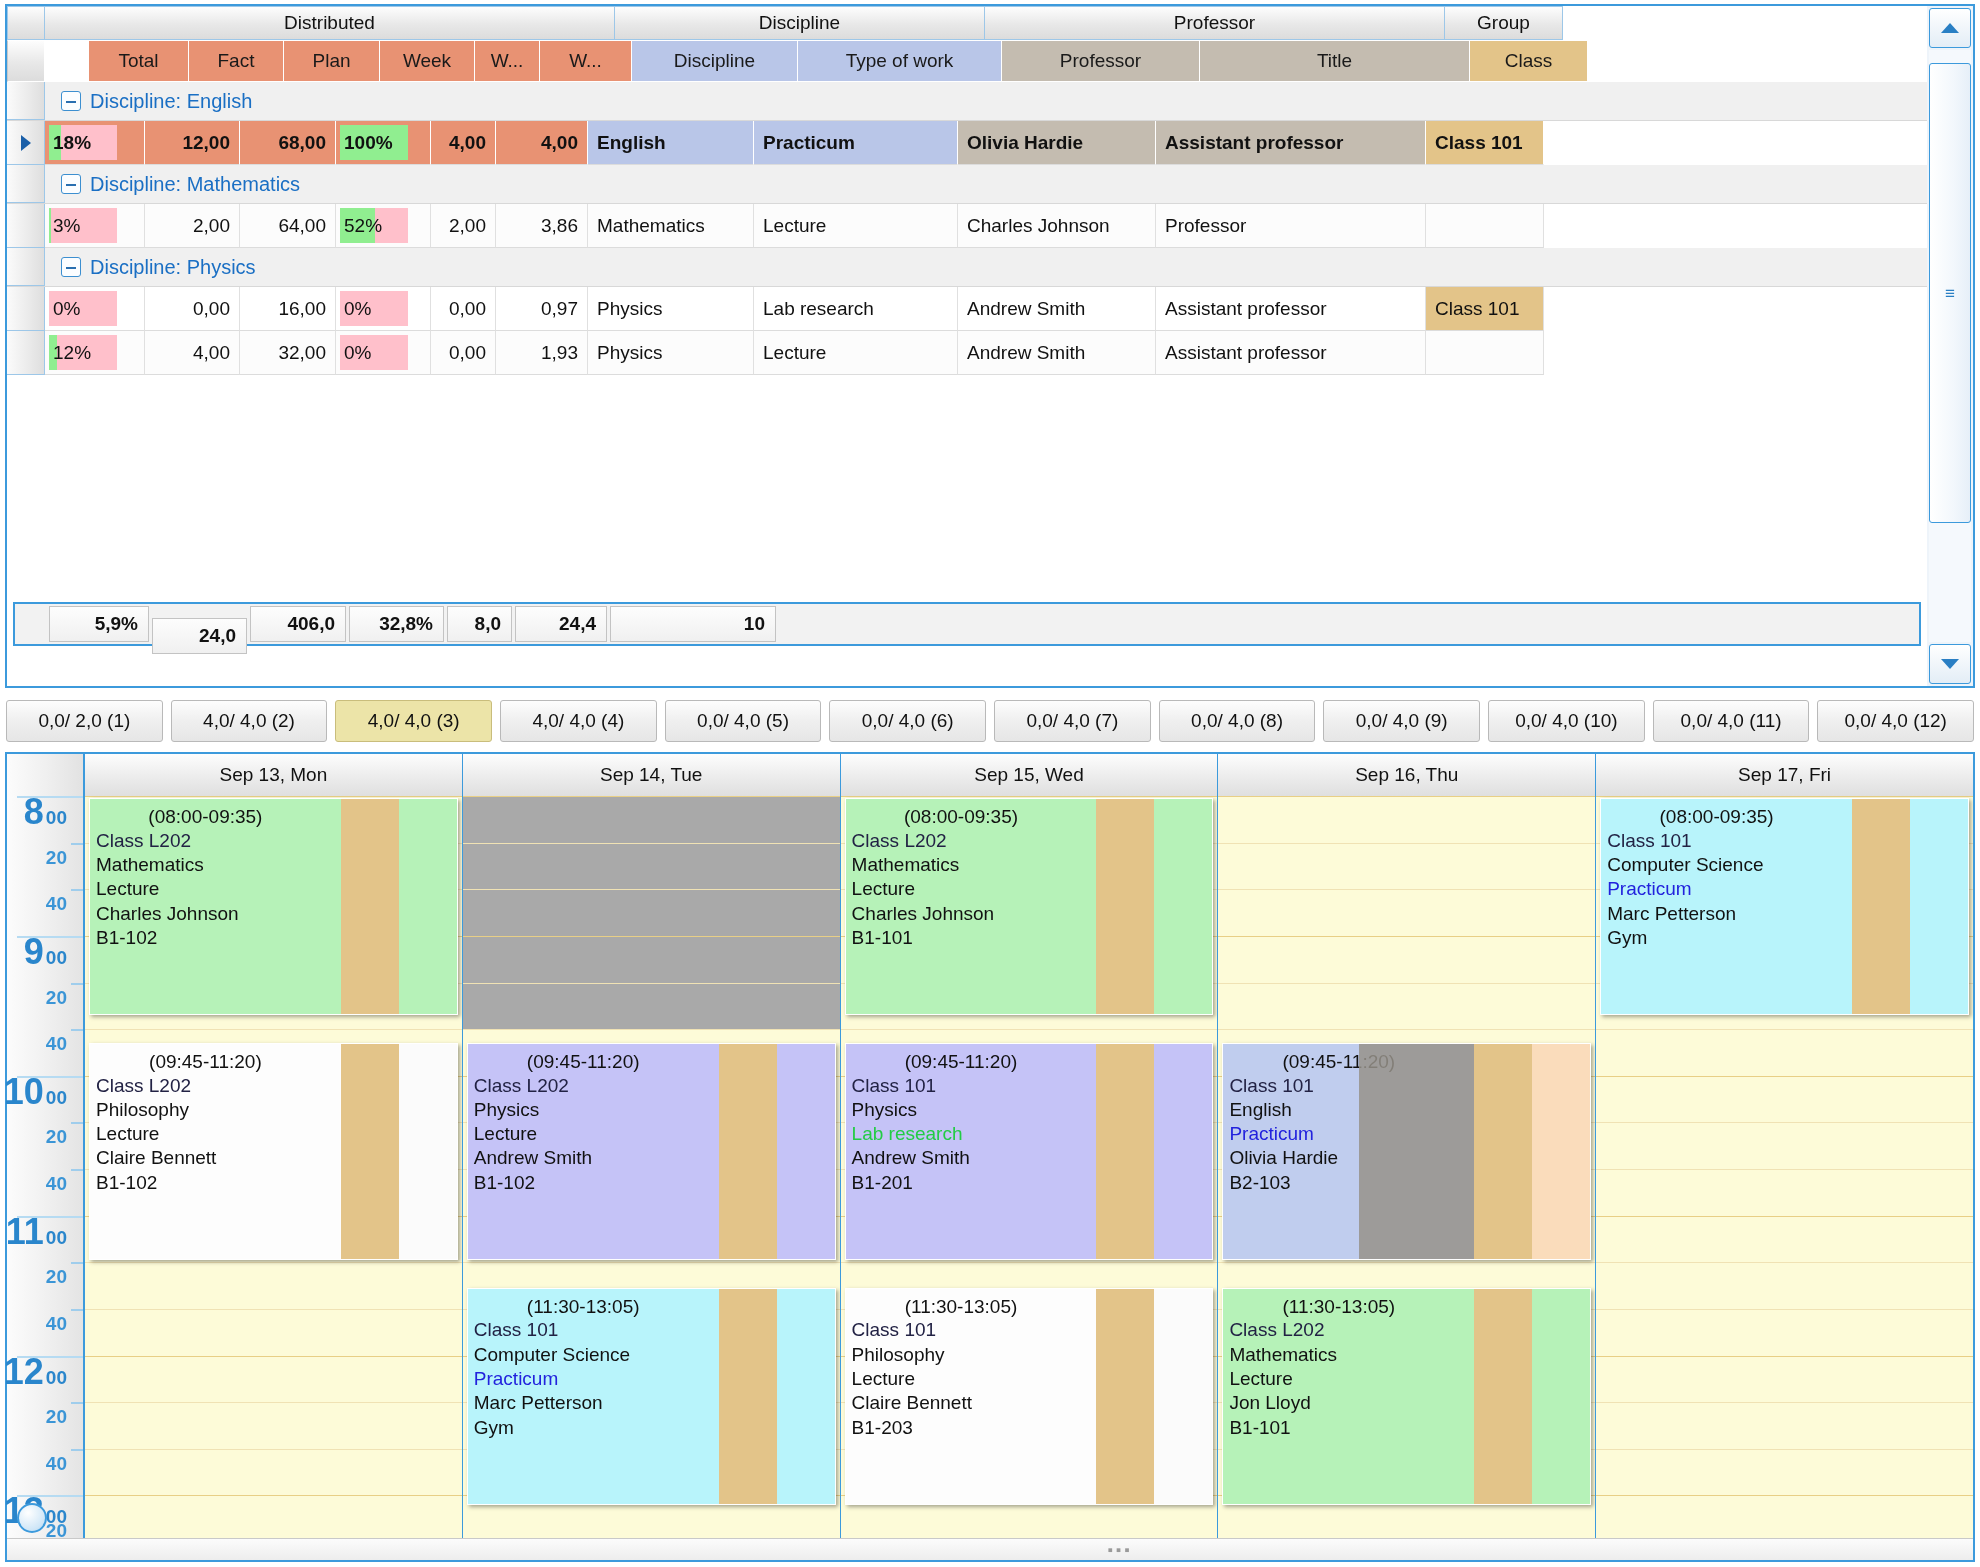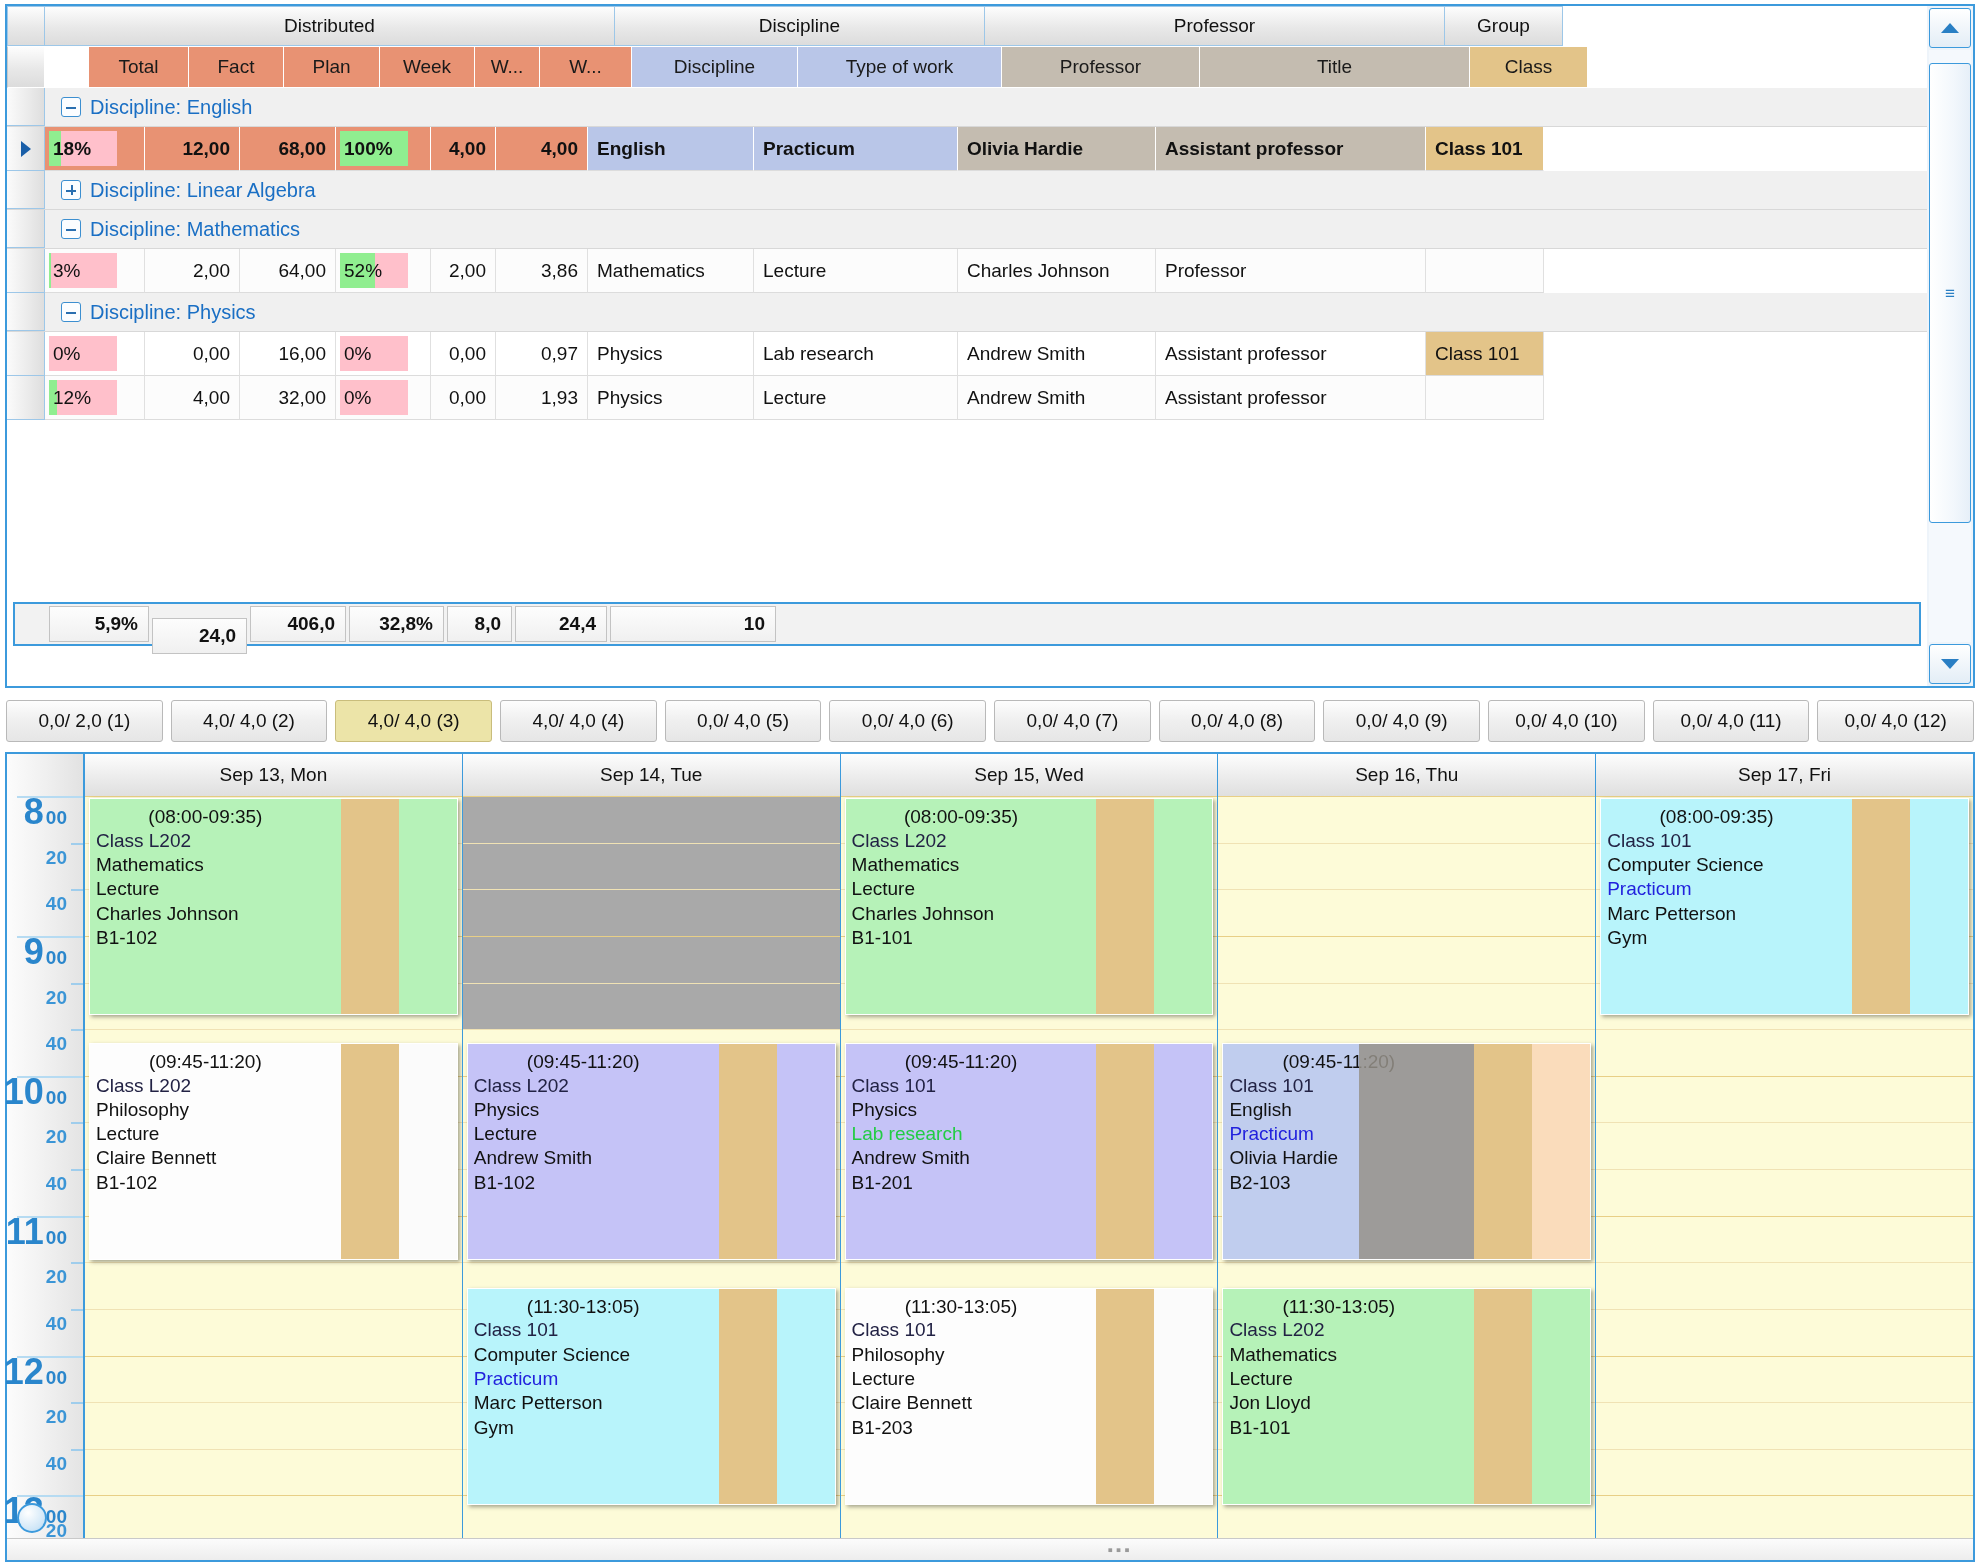--- a/index.html
+++ b/index.html
@@ -37,21 +37,21 @@
   .sb-thumb {
     position:absolute; left:2px; right:2px; top:57px; height:460px;
     border:1px solid #3c9adc; border-radius:3px;
     background:linear-gradient(90deg,#ffffff,#f2f7fc 60%,#e6eff8);
     display:flex;align-items:center;justify-content:center;
   }
   .sb-grip { color:#2a7fc4; font-size:17px; line-height:1; letter-spacing:0; }
 
   .grid-body { position:absolute; left:0; top:0; right:46px; bottom:0; overflow:hidden; }
 
-  .band-row { display:flex; height:40px; }
+  .band-row { display:flex; height:34px; }
   .band-cell {
     border:1px solid #9dc7e8; border-left:none;
     background:linear-gradient(#fdfdfd,#e8e8e8 55%,#dcdcdc);
     display:flex; align-items:center; justify-content:center;
     font-size:19px; color:#111;
   }
   .band-cell.first { border-left:1px solid #9dc7e8; }
   .indicator-col { width:38px; flex:0 0 38px; }
 
   .hdr-row { display:flex; height:42px; }
@@ -264,27 +264,20 @@
                 <div class="txt">100%</div>
               </div>
             </div>
             <div class="cell num sel" style="width: 65px; flex: 0 0 65px;">4,00</div>
             <div class="cell num sel" style="width: 92px; flex: 0 0 92px;">4,00</div>
             <div class="cell sel-disc" style="width: 166px; flex: 0 0 166px;">English</div>
             <div class="cell sel-disc" style="width: 204px; flex: 0 0 204px;">Practicum</div>
             <div class="cell sel-prof" style="width: 198px; flex: 0 0 198px;">Olivia Hardie</div>
             <div class="cell sel-prof" style="width: 270px; flex: 0 0 270px;">Assistant professor</div>
             <div class="cell sel-grp" style="width: 118px; flex: 0 0 118px;">Class 101</div>
-          </div>
-          <div class="group-row">
-            <div class="grp-ind"></div>
-            <div class="grp-body">
-              <div class="exp-box plus"></div>
-              <span class="grp-label">Discipline: Linear Algebra</span>
-            </div>
           </div>
           <div class="group-row">
             <div class="grp-ind"></div>
             <div class="grp-body">
               <div class="exp-box"></div>
               <span class="grp-label">Discipline: Mathematics</span>
             </div>
           </div>
           <div class="data-row">
             <div class="row-ind"></div>

